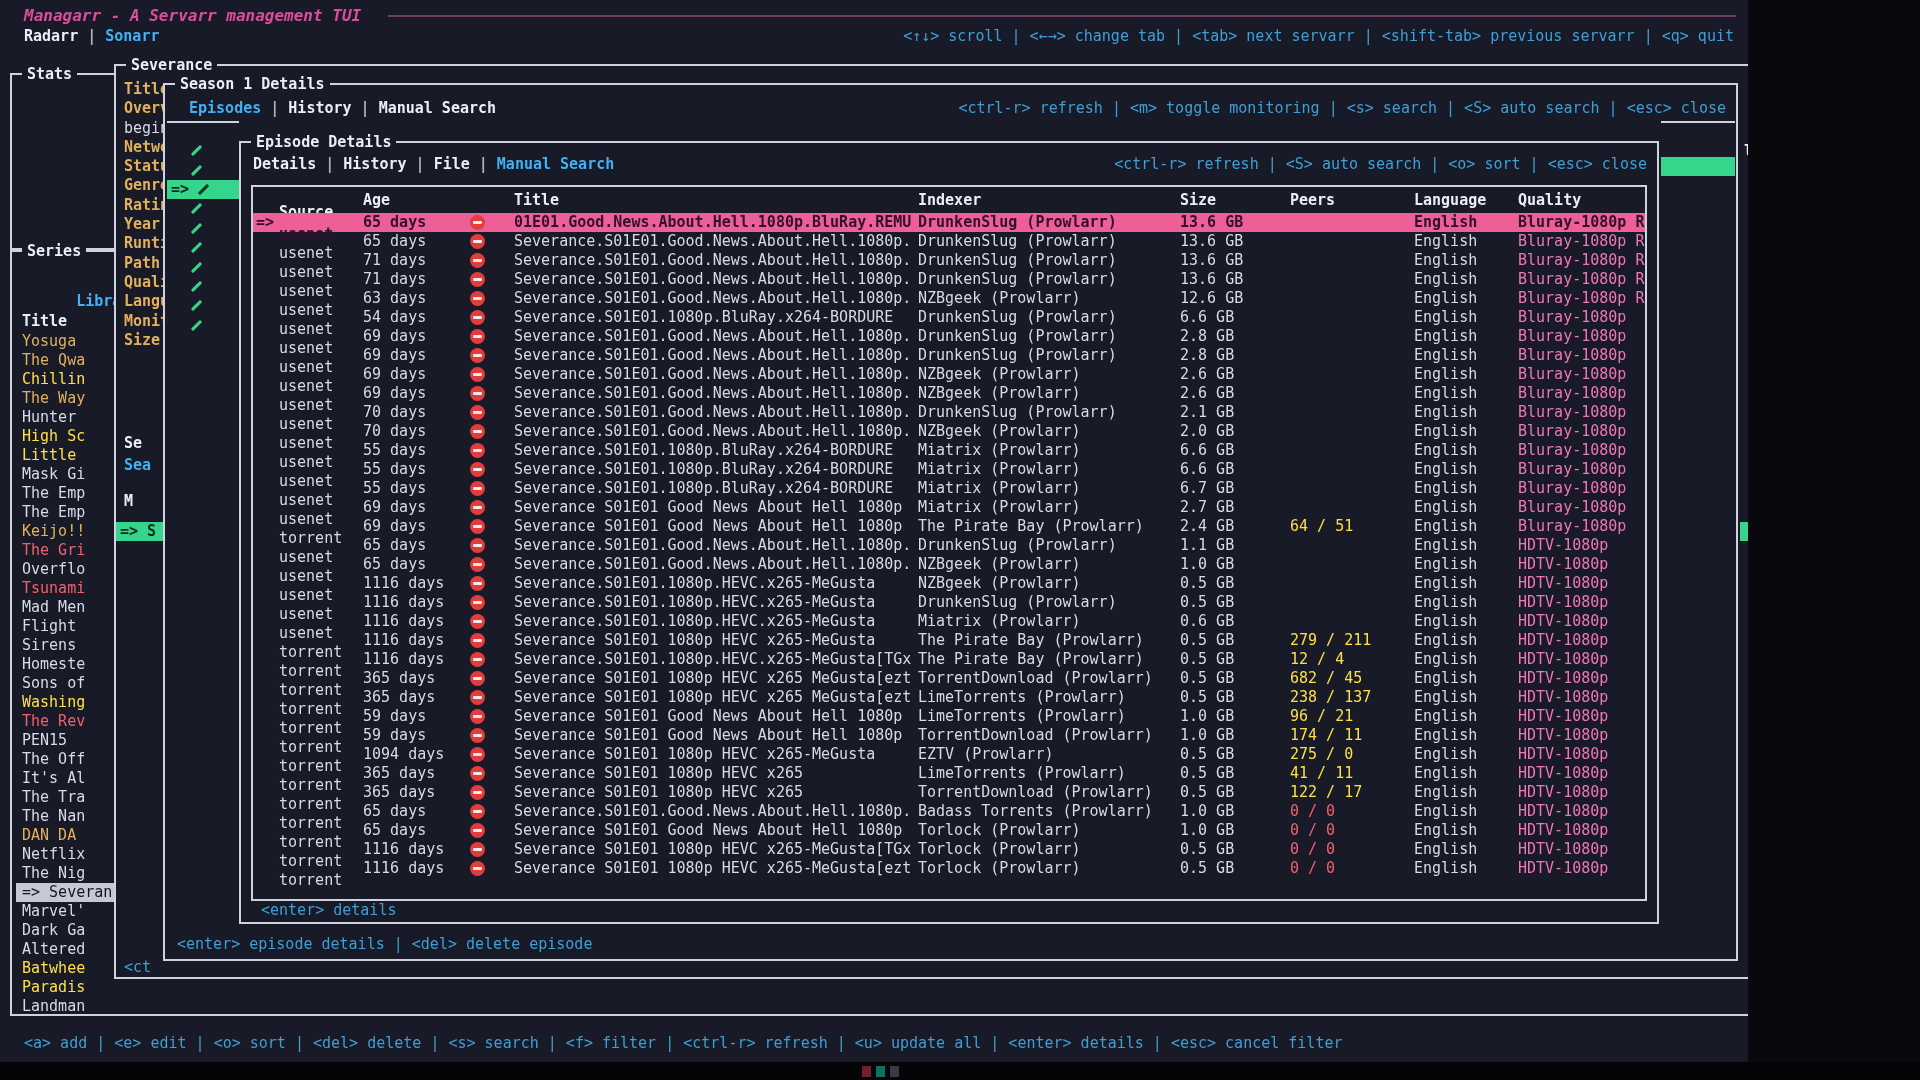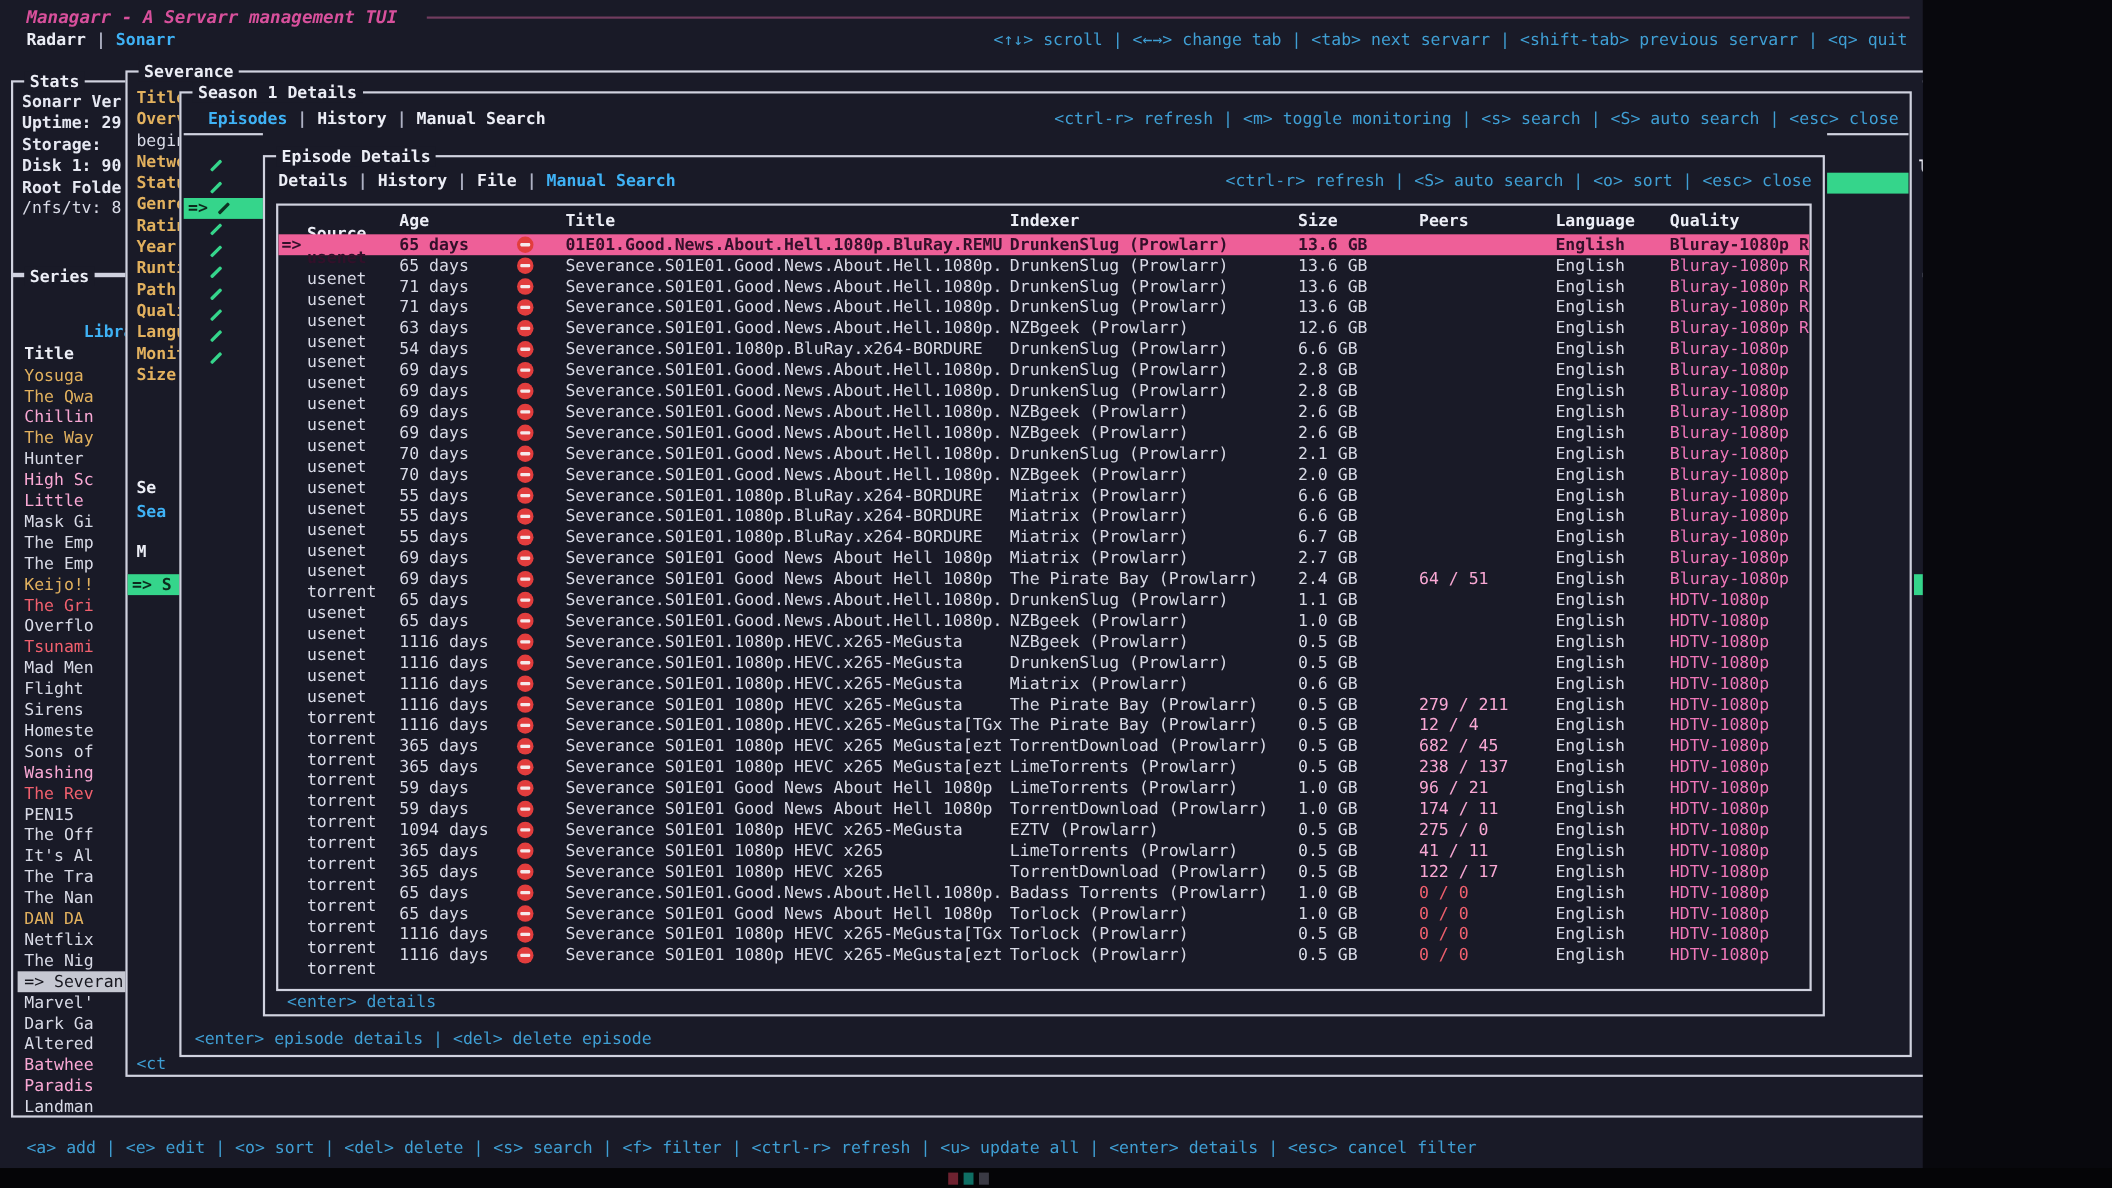--- a/index.html
+++ b/index.html
@@ -3,21 +3,21 @@
 <meta charset="utf-8">
 <style>
   * { box-sizing: border-box; }
   html,body { margin:0; padding:0; background:#08080d; }
   body { width:1920px; height:1080px; position:relative; font-family:"DejaVu Sans Mono", monospace; }
 
   .screen { position:absolute; left:0; top:0; width:1748px; height:1062px; background:#191a27; overflow:hidden; font-size:15px; color:#d8dae6; }
   .c-head   { color:#eceef6; }
   .c-white  { color:#d8dae6; }
   .c-yellow { color:#e2b15e; }
-  .c-green  { color:#f9a8d4; }
+  .c-green  { color:#fde047; }
   .c-red    { color:#f0606e; }
   .c-blue   { color:#3fb2f5; }
   .c-pink   { color:#ef77b8; }
 
   .app-title { position:absolute; left:24px; top:6px; font-style:italic; font-weight:bold; color:#d8509c; font-size:16px; white-space:pre; }
   .app-title-line { position:absolute; left:388px; right:12px; top:15px; height:2px; background:#713c5f; }
   .app-tabs { position:absolute; left:24px; top:27px; font-weight:bold; white-space:pre; }
   .app-tabs .sep, .tabs .sep { color:#aeb1c4; font-weight:bold; }
   .top-help { position:absolute; right:14px; top:27px; color:#3f9fd4; white-space:pre; }
 
@@ -112,21 +112,20 @@
 
 <div class="screen">
 
   <div class="app-title">Managarr - A Servarr management TUI</div>
   <div class="app-title-line"></div>
   <div class="app-tabs" id="app-tabs"><span class="c-head">Radarr</span><span class="sep"> | </span><span class="c-blue">Sonarr</span></div>
   <div class="top-help">&lt;↑↓&gt; scroll | &lt;←→&gt; change tab | &lt;tab&gt; next servarr | &lt;shift-tab&gt; previous servarr | &lt;q&gt; quit</div>
 
   <div class="box stats-box">
     <div class="box-title">Stats</div>
-    <div class="stats-lines" id="stats-lines"><div class="ln">Sonarr Ver</div><div class="ln">Uptime: 29</div><div class="ln">Storage:</div><div class="ln">Disk 1: 90</div><div class="ln">Root Folde</div><div class="ln plain">/nfs/tv: 8</div></div>
   </div>
 
   <div class="logo">
     <div class="blob blob1"></div>
     <div class="blob blob2"></div>
   </div>
 
   <div class="box series-box">
     <div class="box-title">Series</div>
     <div class="series-tabs">

